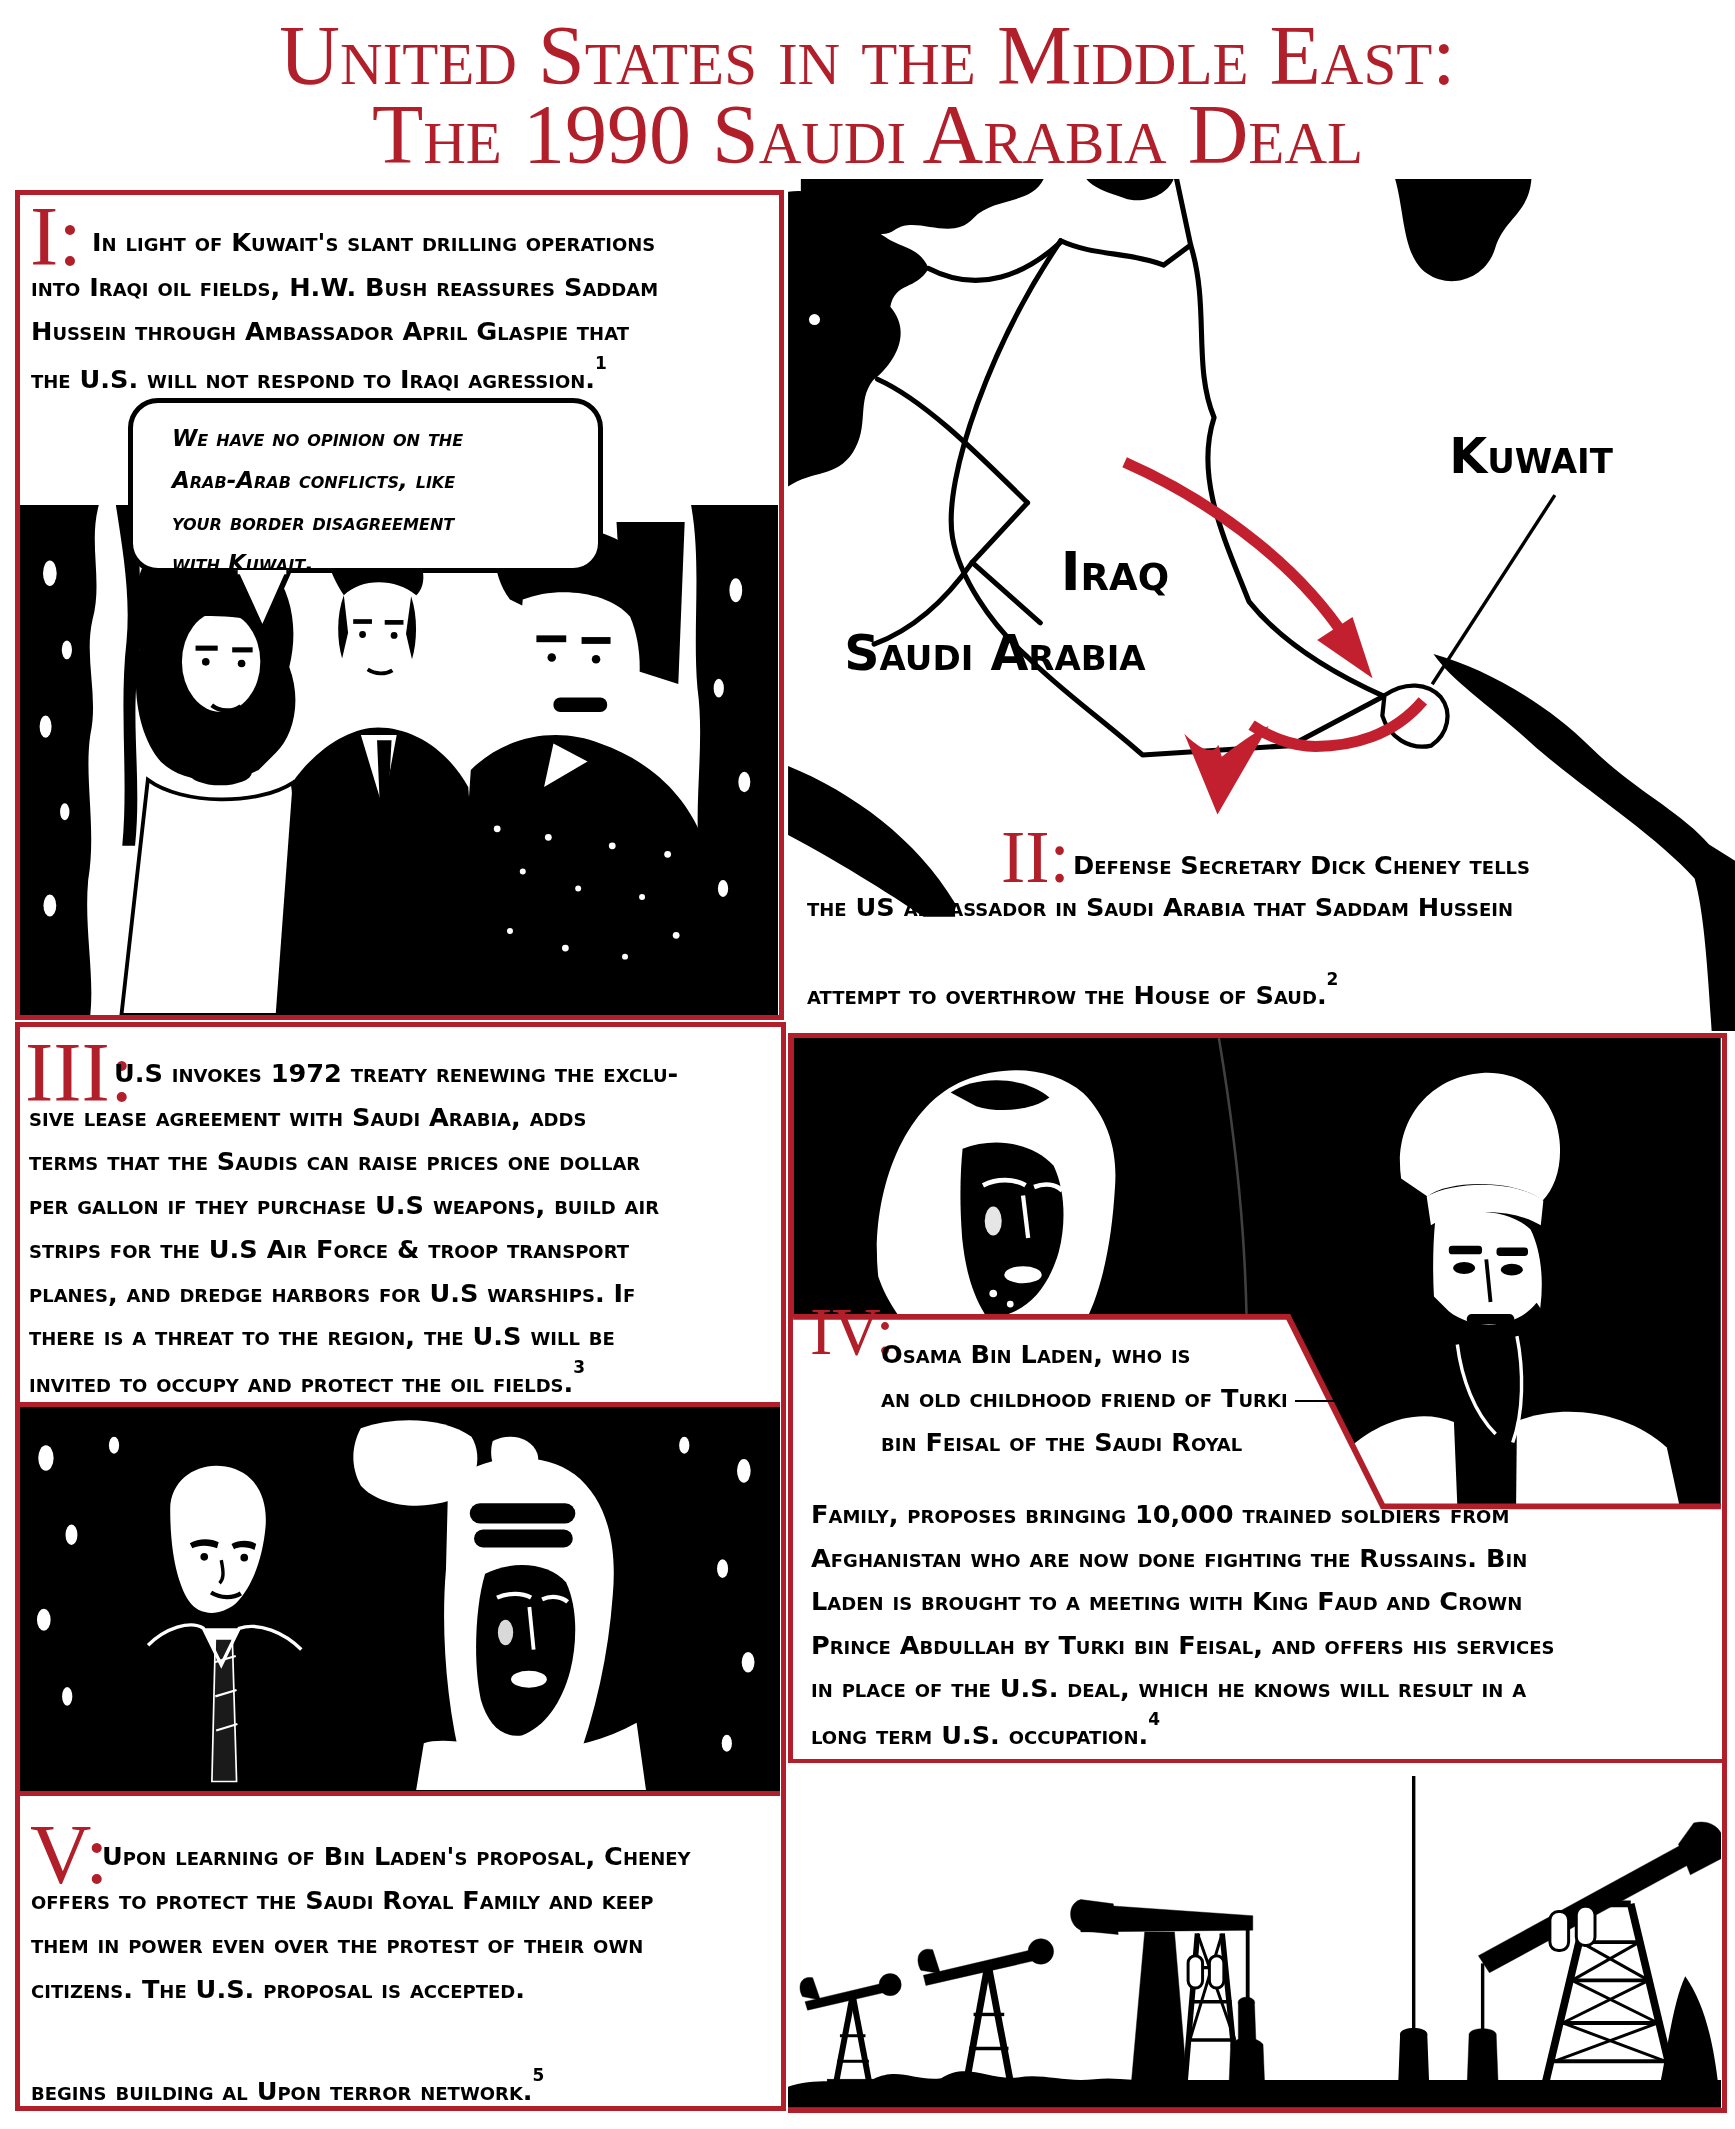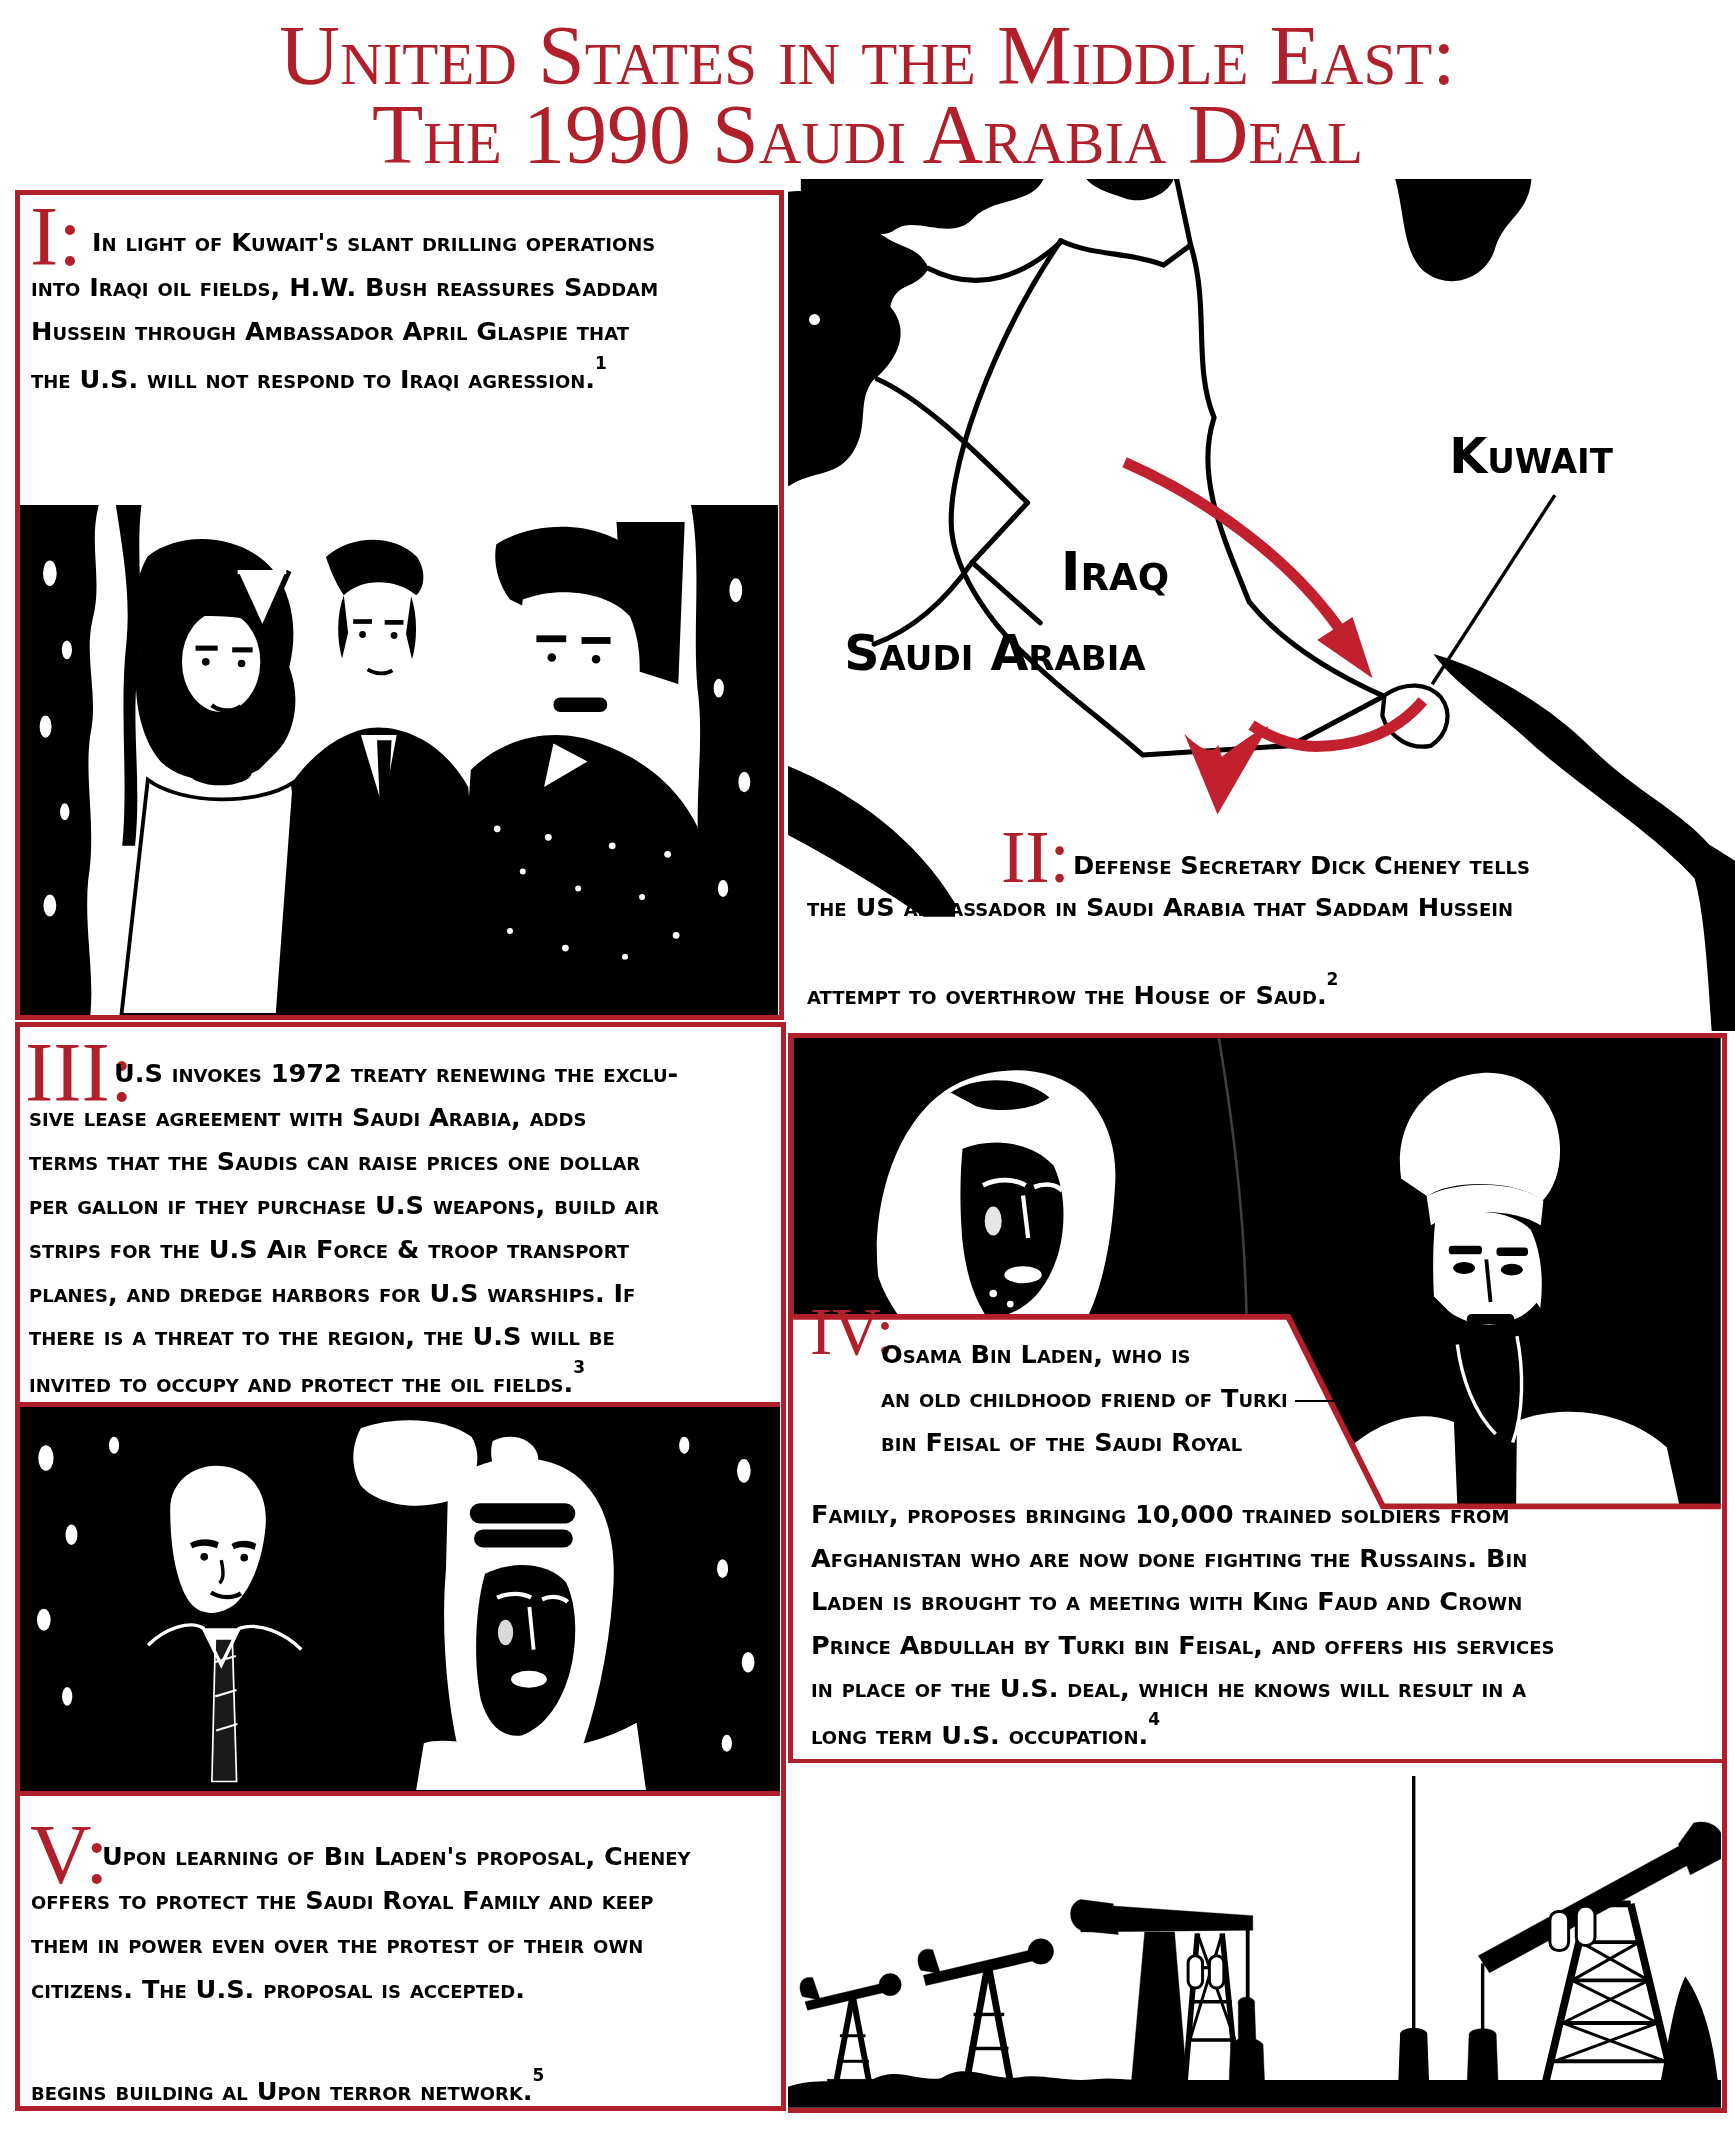--- a/index.html
+++ b/index.html
@@ -158,20 +158,26 @@
           <circle cx="1460" cy="920" r="7"></circle>
         <circle cx="1520" cy="820" r="8"></circle>
           <circle cx="1150" cy="1000" r="7"></circle>
           <circle cx="1280" cy="1040" r="8"></circle>
         <circle cx="1420" cy="1060" r="7"></circle>
           <circle cx="1540" cy="1010" r="8"></circle>
       </g>
     </g>
   </svg>
 
+  <div id="speech-bubble">
+    <div class="bubble-line" style="left:39px;top:22px">We have no opinion on the</div>
+    <div class="bubble-line" style="left:39px;top:64px">Arab-Arab conflicts, like</div>
+    <div class="bubble-line" style="left:39px;top:106px">your border disagreement</div>
+    <div class="bubble-line" style="left:39px;top:147px">with Kuwait.</div>
+  </div>
   <svg id="bubble-tail" width="64" height="64" viewBox="0 0 150 150">
     <path d="M12,2 L76,142 L138,2" fill="#fff" stroke="#000" stroke-width="13" stroke-linejoin="round"></path>
     <rect x="18" y="0" width="114" height="10" fill="#fff"></rect>
   </svg>
 
   <div class="numeral" style="left:1001px;top:821px;font-size:73px">II:</div>
   <div class="ct" style="left:1073px;top:853px">Defense Secretary Dick Cheney tells</div>
   <div class="ct" style="left:807px;top:895px">the US ambassador in Saudi Arabia that Saddam Hussein</div>
   <div class="ct" style="left:807px;top:980px"><span>attempt to overthrow the House of Saud.</span><sup>2</sup></div>
 

